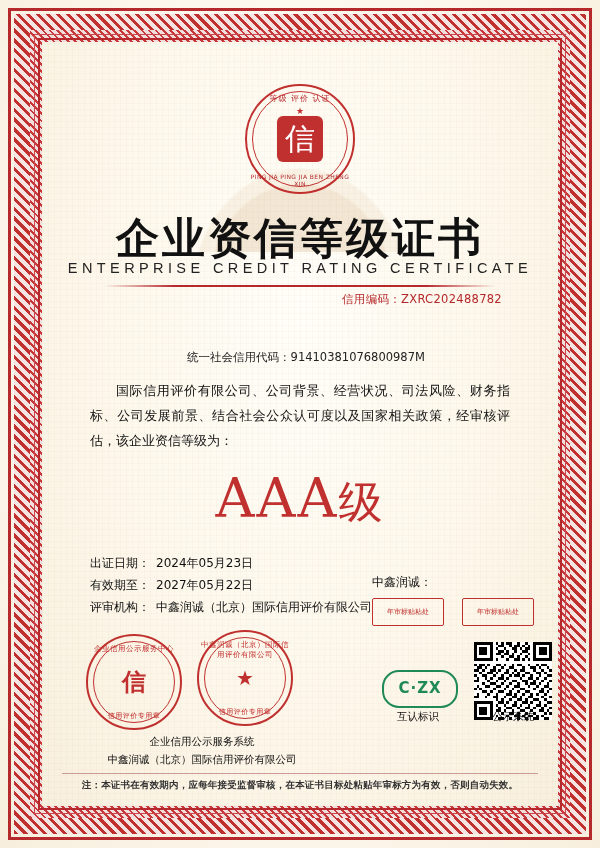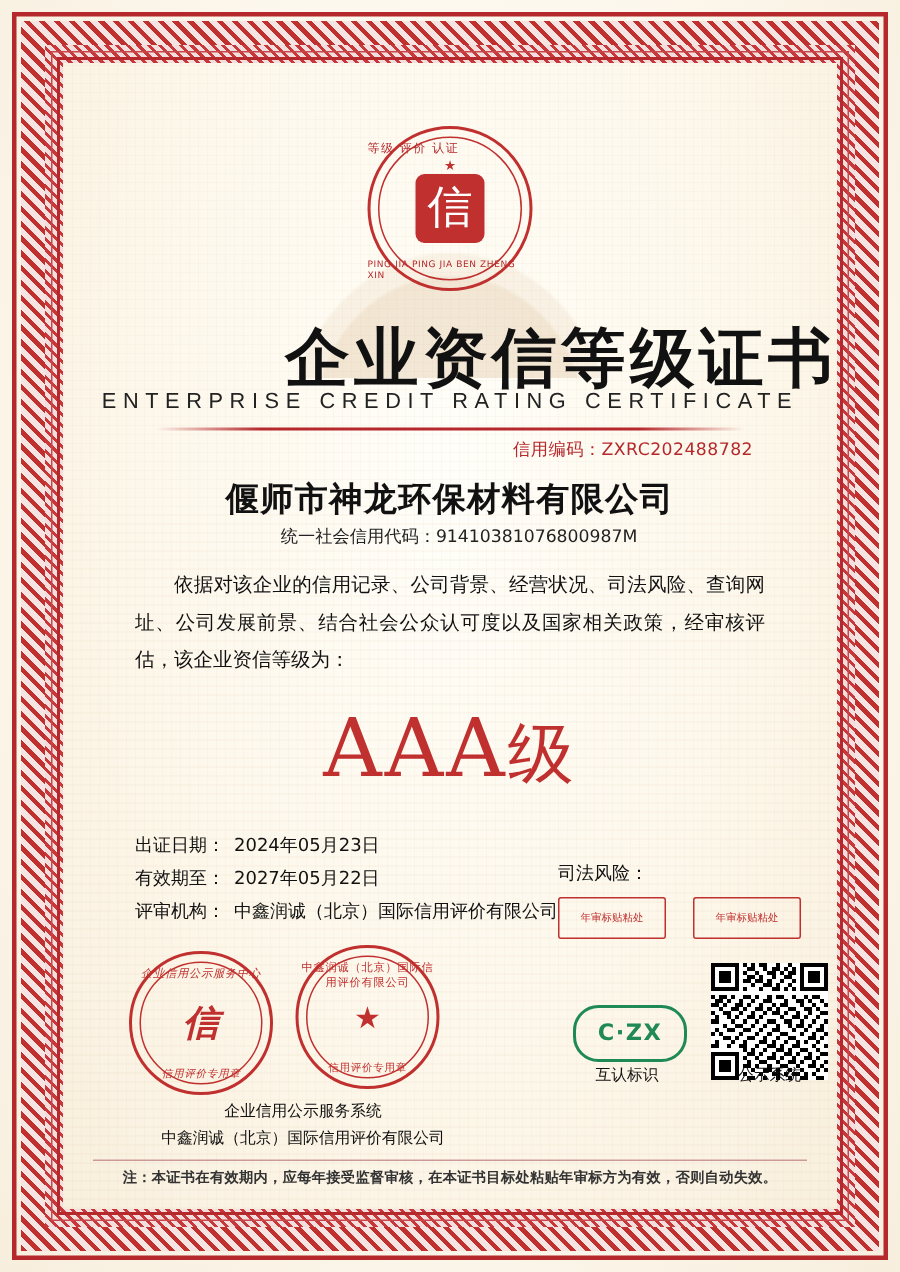--- a/index.html
+++ b/index.html
@@ -76,32 +76,32 @@
     content:"";position:absolute;inset:5px;border-radius:50%;
     border:1px solid #c0302f;
   }
   .emblem-core{
     position:absolute;left:50%;top:50%;transform:translate(-50%,-50%);
     width:46px;height:46px;border-radius:6px;background:#c0302f;
     color:#fff;font-size:30px;line-height:46px;text-align:center;
     font-family:"DejaVu Sans","Liberation Sans",sans-serif;
   }
   .emblem-top,.emblem-bottom{
-    position:absolute;left:0;right:0;text-align:left;
+    position:absolute;left:0;right:0;text-align:center;
     color:#b5282b;font-size:8px;letter-spacing:1px;
   }
   .emblem-top{top:9px;}
   .emblem-bottom{bottom:7px;font-size:6px;letter-spacing:.4px;}
   .emblem-star{
     position:absolute;left:50%;top:22px;transform:translateX(-50%);
     color:#c0302f;font-size:9px;
   }
   
   .title-cn{
-    position:absolute;left:0;right:0;top:168px;text-align:right;
+    position:absolute;left:0;right:0;top:168px;text-align:center;
     font-size:43px;font-weight:bold;color:#111;letter-spacing:3px;
     font-family:"DejaVu Sans","Liberation Sans",sans-serif;
   }
   .title-en{
     position:absolute;left:0;right:0;top:218px;text-align:center;
     font-size:14.5px;color:#222;letter-spacing:4.4px;
     font-family:"Liberation Sans",sans-serif;
   }
   .title-rule{
     position:absolute;left:62px;right:62px;top:243px;height:2px;
@@ -158,21 +158,21 @@
   .seal .txt-top{
     position:absolute;left:0;right:0;top:8px;text-align:center;font-size:7.5px;letter-spacing:.5px;
   }
   .seal .txt-bot{
     position:absolute;left:0;right:0;bottom:7px;text-align:center;font-size:7px;letter-spacing:.5px;
   }
   .seal .mid{
     position:absolute;left:50%;top:50%;transform:translate(-50%,-50%);
     font-size:24px;font-weight:bold;
   }
-  #seal1{left:44px;top:592px;font-style:italic;}
+  #seal1{left:44px;top:592px;}
   #seal2{left:155px;top:588px;border-style:solid;}
   #seal2 .mid{font-size:20px;color:#c0302f;}
   .seal-star{color:#c0302f;font-size:14px;}
   .mutual{
     position:absolute;left:340px;top:628px;width:72px;height:34px;
     border:2px solid #1f8a55;border-radius:17px;color:#1f8a55;
     font-size:15px;font-weight:bold;text-align:center;line-height:32px;letter-spacing:1px;
   }
   .qr{
     position:absolute;left:432px;top:600px;width:78px;height:78px;background:#fff;
@@ -216,44 +216,43 @@
     </div>
 
     <div class="title-cn">企业资信等级证书</div>
     <div class="title-en">ENTERPRISE CREDIT RATING CERTIFICATE</div>
     <div class="title-rule"></div>
 
     <div class="credit-no">
       <span>信用编码：</span><span>ZXRC202488782</span>
     </div>
 
-    <div class="company">偃师市神龙环保材料有限公司</div>
     <div class="usci">
       <span>统一社会信用代码：</span><span>91410381076800987M</span>
     </div>
 
-    <div class="body-text">依据对该企业的信用记录、公司背景、经营状况、司法风险、查询网址、公司发展前景、结合社会公众认可度以及国家相关政策，经审核评估，该企业资信等级为：</div>
+    <div class="body-text">国际信用评价有限公司、公司背景、经营状况、司法风险、财务指标、公司发展前景、结合社会公众认可度以及国家相关政策，经审核评估，该企业资信等级为：</div>
 
     <div class="grade">
       <span>AAA</span><span class="cn">级</span>
     </div>
 
     <div class="info">
       <div>
         <span class="k">出证日期：</span><span>2024年05月23日</span>
       </div>
       <div>
         <span class="k">有效期至：</span><span>2027年05月22日</span>
       </div>
       <div>
         <span class="k">评审机构：</span><span>中鑫润诚（北京）国际信用评价有限公司</span>
       </div>
     </div>
 
-    <div class="review">司法风险：</div>
+    <div class="review">中鑫润诚：</div>
     <div class="stamp-box a">年审标贴粘处</div>
     <div class="stamp-box b">年审标贴粘处</div>
 
     <div class="seal" id="seal1">
       <div class="txt-top">企业信用公示服务中心</div>
       <div class="mid">信</div>
       <div class="txt-bot">信用评价专用章</div>
     </div>
 
     <div class="seal" id="seal2">

